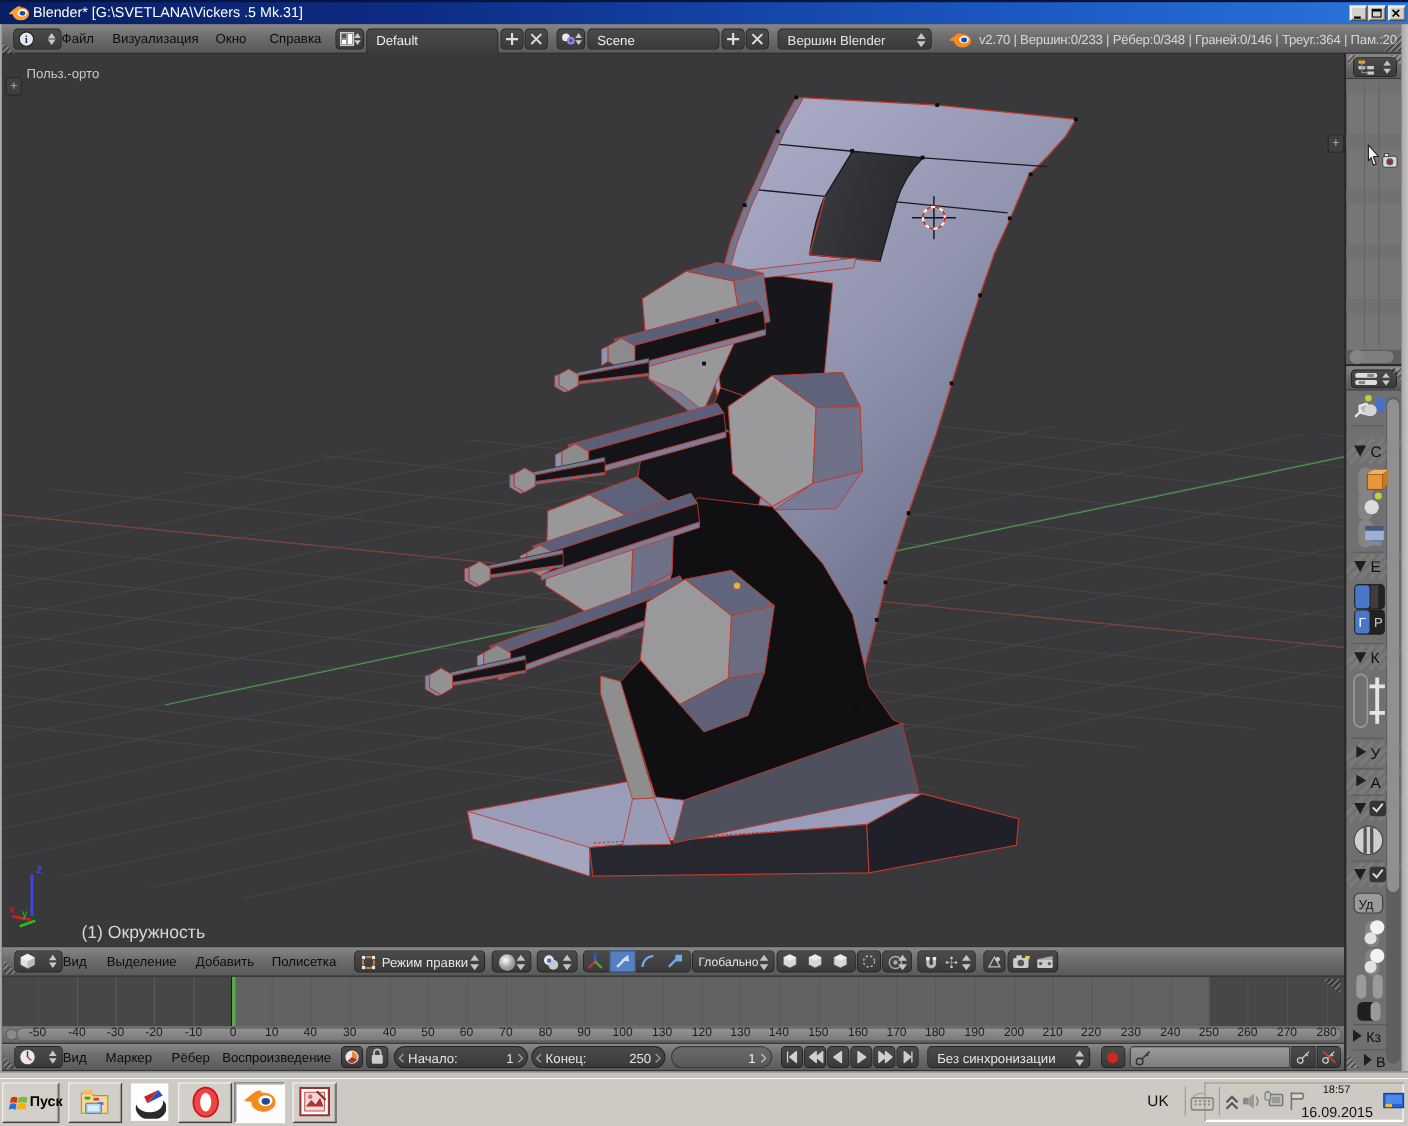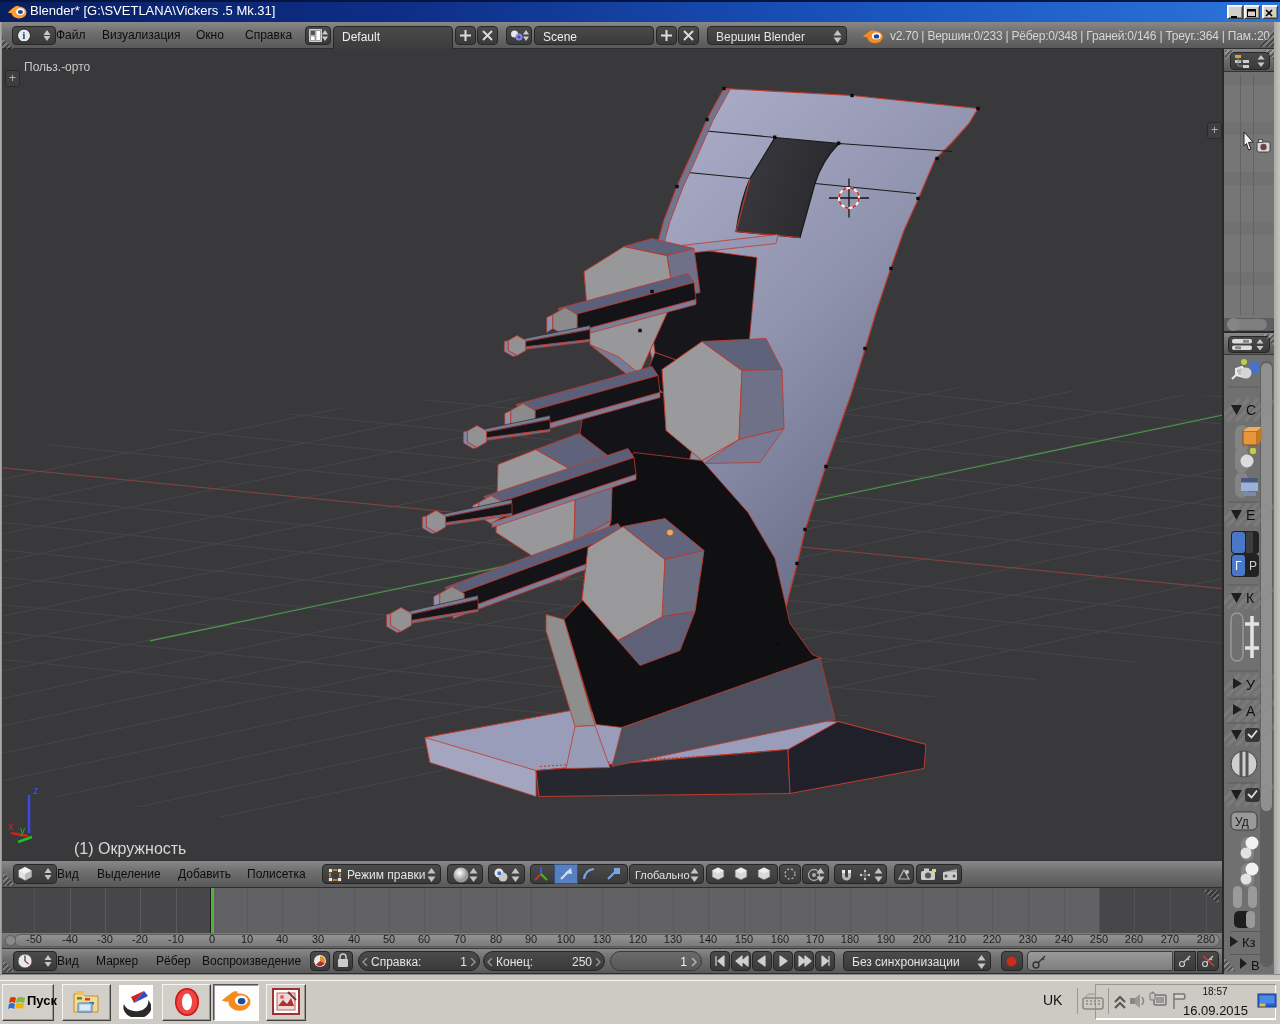--- a/index.html
+++ b/index.html
@@ -506,21 +506,21 @@
     <circle cx="7" cy="7" r="6" fill="#e8e8e8"></circle>
     <path d="M7 7 L7 2 A5 5 0 0 1 11.5 9 Z" fill="#e09030"></path>
     <path d="M7 7 L11.5 9 A5 5 0 0 1 3 10.5 Z" fill="#b03030"></path>
   </svg>
 <div class="dd" style="left:333px;top:951px;width:20px;height:20px"></div>
 <svg class="abs" style="left:337px;top:953px" width="12" height="15">
     <rect x="1" y="6" width="10" height="8" rx="1" fill="#ccc"></rect>
     <path d="M3 6 V4 a3 3 0 0 1 6 0 V6" fill="none" stroke="#ccc" stroke-width="1.5"></path>
   </svg>
 <div class="dd" style="left:358px;top:951px;width:122px;height:20px;border-radius:10px">
-    <span class="ddtxt" style="left:12px">Справка:</span>
+    <span class="ddtxt" style="left:12px">Начало:</span>
     <span class="abs" style="right:12px;top:3px">1</span>
 <svg class="abs" style="left:3px;top:6px" width="6" height="8">
       <path d="M5 0 L1 4 L5 8" fill="none" stroke="#999" stroke-width="1.3"></path>
     </svg>
 <svg class="abs" style="right:3px;top:6px" width="6" height="8">
       <path d="M1 0 L5 4 L1 8" fill="none" stroke="#999" stroke-width="1.3"></path>
     </svg>
   </div>
 <div class="dd" style="left:483px;top:951px;width:122px;height:20px;border-radius:10px">
     <span class="ddtxt" style="left:12px">Конец:</span>

